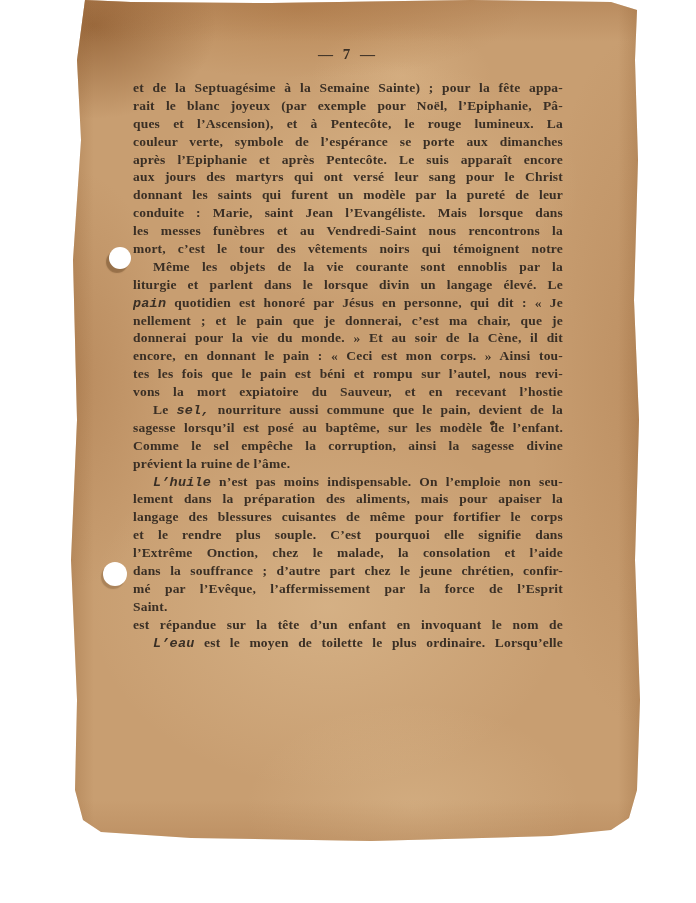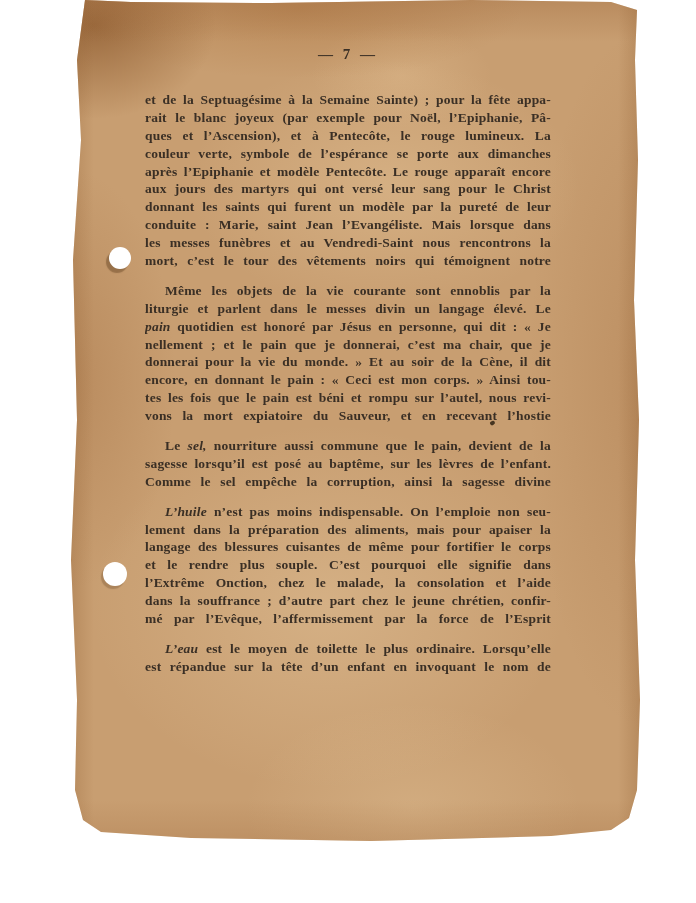--- a/index.html
+++ b/index.html
@@ -81,35 +81,35 @@
     position: absolute;
     left: 133px;
     top: 79px;
     width: 430px;
     color: var(--ink, #3a2f25);
     font-size: 13.5px;
     font-weight: 700;
     line-height: 17.9px;
     letter-spacing: 0.2px;
   }
-  .para { margin: 12px; }
+  .para { margin: 0; }
   .line {
     text-align: justify;
     text-align-last: justify;
     height: 17.9px;
     overflow: hidden;
     white-space: nowrap;
   }
   .line.last {
     text-align-last: left;
   }
   .line.indent {
     text-indent: 20px;
   }
-  .it { font-style: italic; }
+  .it { font-style: italic; font-family: Liberation Mono, monospace; }
 
   
   .speck {
     position: absolute;
     background: #463521;
     border-radius: 50%;
   }
   .speck-1 { left: 615px; top: 45px; width: 4px; height: 3px; }
   .speck-2 { left: 419px; top: 421px; width: 5px; height: 4px; transform: rotate(-35deg); border-radius: 40% 60% 50% 50%; }
   .speck-3 { left: 580px; top: 622px; width: 3px; height: 3px; opacity: 0.7; }
@@ -124,51 +124,53 @@
 </div>
 
 <div class="page-header">— 7 —</div>
 
 <div class="text-block" id="text-block">
     <div class="para">
       <div class="line"><span>et de la Septuagésime à la Semaine Sainte) ; pour la fête appa-</span></div>
       <div class="line"><span>rait le blanc joyeux (par exemple pour Noël, l’Epiphanie, Pâ-</span></div>
       <div class="line"><span>ques et l’Ascension), et à Pentecôte, le rouge lumineux. La</span></div>
       <div class="line"><span>couleur verte, symbole de l’espérance se porte aux dimanches</span></div>
-      <div class="line"><span>après l’Epiphanie et modèle Pentecôte. Le rouge apparaît encore</span></div>
+      <div class="line"><span>après l’Epiphanie et après Pentecôte. Le suis apparaît encore</span></div>
       <div class="line"><span>aux jours des martyrs qui ont versé leur sang pour le Christ</span></div>
       <div class="line"><span>donnant les saints qui furent un modèle par la pureté de leur</span></div>
       <div class="line"><span>conduite : Marie, saint Jean l’Evangéliste. Mais lorsque dans</span></div>
       <div class="line"><span>les messes funèbres et au Vendredi-Saint nous rencontrons la</span></div>
       <div class="line"><span>mort, c’est le tour des vêtements noirs qui témoignent notre</span></div>
     </div>
     <div class="para">
       <div class="line indent"><span>Même les objets de la vie courante sont ennoblis par la</span></div>
-      <div class="line"><span>liturgie et parlent dans le messes divin un langage élevé. Le</span></div>
+      <div class="line"><span>liturgie et parlent dans le lorsque divin un langage élevé. Le</span></div>
       <div class="line"><span class="it">pain</span><span> quotidien est honoré par Jésus en personne, qui dit : « Je</span></div>
       <div class="line"><span>nellement ; et le pain que je donnerai, c’est ma chair, que je</span></div>
       <div class="line"><span>donnerai pour la vie du monde. » Et au soir de la Cène, il dit</span></div>
       <div class="line"><span>encore, en donnant le pain : « Ceci est mon corps. » Ainsi tou-</span></div>
       <div class="line"><span>tes les fois que le pain est béni et rompu sur l’autel, nous revi-</span></div>
       <div class="line"><span>vons la mort expiatoire du Sauveur, et en recevant l’hostie</span></div>
     </div>
     <div class="para">
       <div class="line indent"><span>Le </span><span class="it">sel,</span><span> nourriture aussi commune que le pain, devient de la</span></div>
-      <div class="line"><span>sagesse lorsqu’il est posé au baptême, sur les lèvres de l’enfant.</span></div>
+      <div class="line"><span>sagesse lorsqu’il est posé au baptême, sur les modèle de l’enfant.</span></div>
       <div class="line"><span>Comme le sel empêche la corruption, ainsi la sagesse divine</span></div>
+      <div class="line last"><span>prévient la ruine de l’âme.</span></div>
     </div>
     <div class="para">
       <div class="line indent"><span class="it">L’huile</span><span> n’est pas moins indispensable. On l’emploie non seu-</span></div>
       <div class="line"><span>lement dans la préparation des aliments, mais pour apaiser la</span></div>
       <div class="line"><span>langage des blessures cuisantes de même pour fortifier le corps</span></div>
       <div class="line"><span>et le rendre plus souple. C’est pourquoi elle signifie dans</span></div>
       <div class="line"><span>l’Extrême Onction, chez le malade, la consolation et l’aide</span></div>
       <div class="line"><span>dans la souffrance ; d’autre part chez le jeune chrétien, confir-</span></div>
       <div class="line"><span>mé par l’Evêque, l’affermissement par la force de l’Esprit</span></div>
+      <div class="line last"><span>Saint.</span></div>
     </div>
     <div class="para">
+      <div class="line"><span>est répandue sur la tête d’un enfant en invoquant le nom de</span></div>
       <div class="line indent"><span class="it">L’eau</span><span> est le moyen de toilette le plus ordinaire. Lorsqu’elle</span></div>
-      <div class="line"><span>est répandue sur la tête d’un enfant en invoquant le nom de</span></div>
     </div>
   </div>
 
 <div class="hole hole-1"></div>
 <div class="hole hole-2"></div>
 
 </body></html>

